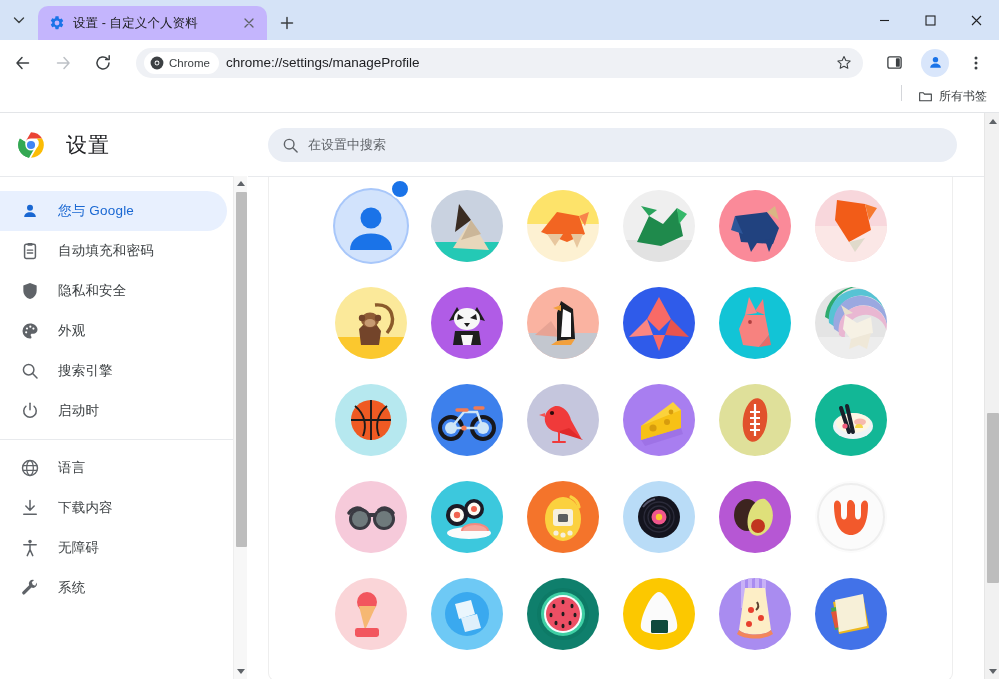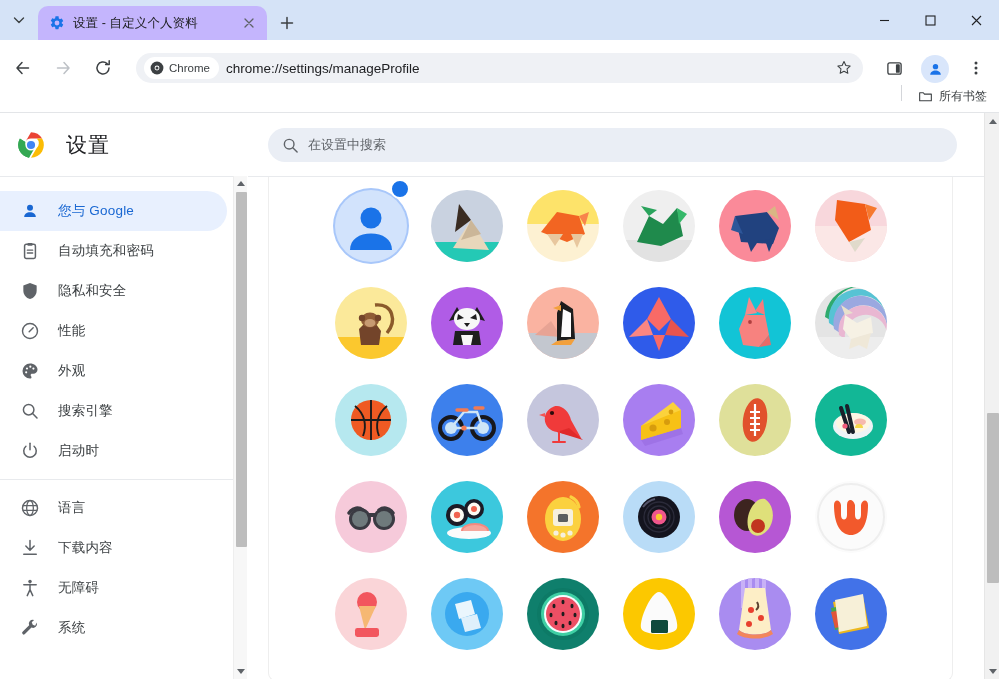--- a/index.html
+++ b/index.html
@@ -54,22 +54,22 @@
   }
   .wc {
     width: 46px; height: 40px; display: flex; align-items: center; justify-content: center;
     color: #202124;
   }
 
   
   .toolbar {
     position: absolute; top: 40px; left: 0; width: 999px; height: 45px;
     background: #ffffff;
-    display: flex; align-items: flex-end;
-    padding: 2px 8px;
+    display: flex; align-items: center;
+    padding: 16px 8px;
     gap: 10px;
   }
   .navbtn {
     width: 30px; height: 30px; border-radius: 50%;
     display: flex; align-items: center; justify-content: center;
     color: #5f6368; flex: 0 0 30px;
   }
   .navbtn.disabled { color: #bdc1c6; }
   .omnibox {
     flex: 1 1 auto; height: 30px; margin: 0 6px 0 8px;
@@ -382,27 +382,20 @@
           <span class="snav-label">自动填充和密码</span>
         </div>
 
         <div class="snav-item">
           <svg class="snav-icon" viewBox="0 0 24 24">
             <path d="M12 2.3 20 5.4v6.1c0 5-3.4 9.3-8 10.2-4.6-.9-8-5.2-8-10.2V5.4z" fill="currentColor"></path>
           </svg>
           <span class="snav-label">隐私和安全</span>
         </div>
 
-        <div class="snav-item">
-          <svg class="snav-icon" viewBox="0 0 24 24">
-            <circle cx="12" cy="12" r="9" fill="none" stroke="currentColor" stroke-width="1.7"></circle>
-            <path d="M15.8 8.2 11 13" stroke="currentColor" stroke-width="1.7" stroke-linecap="round"></path>
-          </svg>
-          <span class="snav-label">性能</span>
-        </div>
 
         <div class="snav-item">
           <svg class="snav-icon" viewBox="0 0 24 24">
             <path d="M12 3a9 9 0 0 0 0 18c1.2 0 1.8-.8 1.8-1.6 0-.5-.2-.8-.5-1.2-.3-.4-.5-.7-.5-1.2 0-.9.7-1.6 1.6-1.6h1.5A5.1 5.1 0 0 0 21 10.3C21 6.2 17 3 12 3z" fill="currentColor"></path>
             <circle cx="8.4" cy="9" r="1.3" fill="#fff"></circle>
               <circle cx="12.4" cy="6.8" r="1.3" fill="#fff"></circle>
               <circle cx="16.1" cy="9.1" r="1.3" fill="#fff"></circle>
               <circle cx="7.4" cy="13.6" r="1.3" fill="#fff"></circle>
           </svg>
           <span class="snav-label">外观</span>

